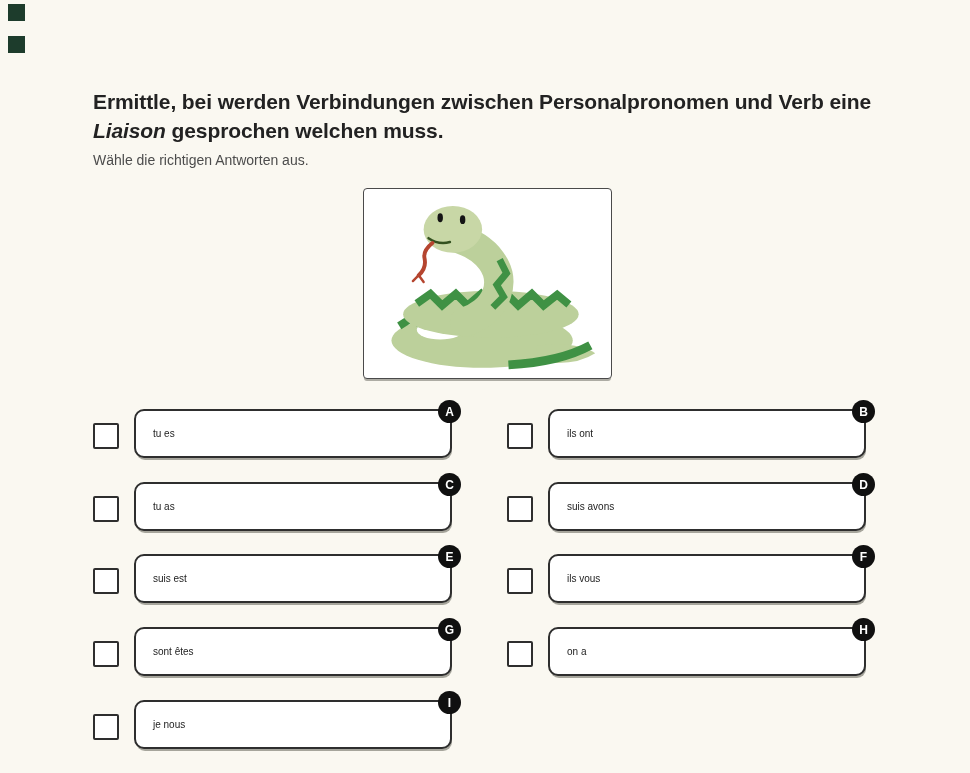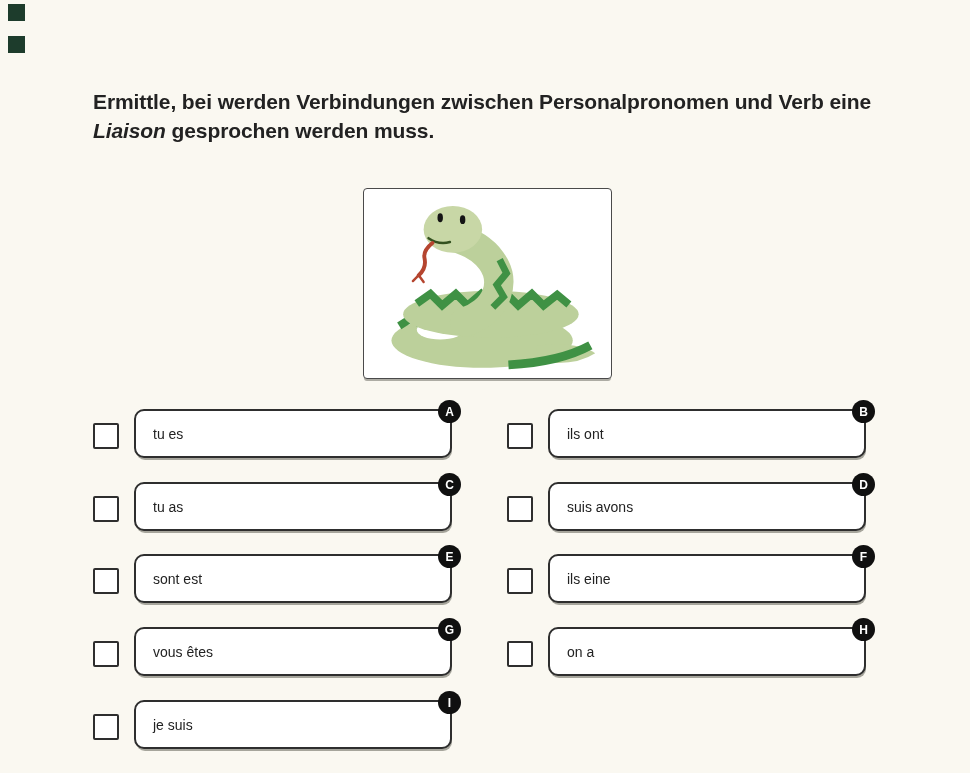--- a/index.html
+++ b/index.html
@@ -34,35 +34,36 @@
   .sk-mouth{stroke:#33511f;fill:none;stroke-linecap:round;}
   .sk-tongue{stroke:var(--snake-tongue);fill:none;stroke-linecap:round;}
 
   .option{position:absolute;display:flex;align-items:flex-start;}
   .option .checkbox{width:26px;height:26px;box-sizing:border-box;background:#ffffff;
     border:2px solid var(--box-border);border-radius:2px;margin-top:14px;cursor:pointer;}
   .option .answer-box{position:relative;margin-left:15px;width:318px;height:49px;box-sizing:border-box;
     background:#ffffff;border:2px solid var(--box-border);border-radius:10px;
     box-shadow:1px 3px 0 -1px rgba(110,110,100,.6);
     display:flex;align-items:center;padding-left:17px;cursor:pointer;}
-  .option .answer-label{font-size:14px;color:var(--text);}
+  .option .answer-label{font-size:10px;color:var(--text);}
   .option .badge{position:absolute;top:-11px;right:-11px;width:23px;height:23px;border-radius:50%;
     background:var(--badge-bg);color:var(--badge-text);font-size:12px;font-weight:700;
     display:flex;align-items:center;justify-content:center;line-height:1;}
 </style>
 </head>
 <body>
 
 <div class="stage">
 
   <div class="corner-square sq1"></div>
   <div class="corner-square sq2"></div>
 
-  <div class="question-title"><span>Ermittle, bei werden Verbindungen zwischen Personalpronomen und Verb eine </span><em>Liaison</em><span> gesprochen werden muss.</span></div>
+  <div class="question-title"><span>Ermittle, bei werden Verbindungen zwischen Personalpronomen und Verb eine </span><em>Liaison</em><span> gesprochen welchen muss.</span></div>
 
+  <div class="question-subtitle">Wähle die richtigen Antworten aus.</div>
 
   <div class="image-card">
     <svg width="234" height="180" viewBox="0 0 240 184">
 
       <ellipse class="sk-body" cx="115" cy="151" rx="93" ry="28"></ellipse>
       <path class="sk-body" d="M172 156 Q215 152 231 164 Q211 177 178 173 Q168 164 172 156 Z"></path>
 
       <path class="sk-zig" stroke-width="8" d="M30 136 L44 127 L56 139 L70 127 L82 139 L96 127 L108 139 L122 127 L134 139 L148 127 L160 139 L174 129"></path>
       <path class="sk-zig" stroke-width="9" d="M142 176 Q195 173 226 156"></path>
 
@@ -110,48 +111,48 @@
     <div class="checkbox"></div>
     <div class="answer-box">
       <span class="answer-label">suis avons</span>
       <span class="badge">D</span>
     </div>
   </div>
 
   <div class="option" style="left:93px;top:554px">
     <div class="checkbox"></div>
     <div class="answer-box">
-      <span class="answer-label">sont est</span>
+      <span class="answer-label">suis est</span>
       <span class="badge">E</span>
     </div>
   </div>
   <div class="option" style="left:507px;top:554px">
     <div class="checkbox"></div>
     <div class="answer-box">
-      <span class="answer-label">ils eine</span>
+      <span class="answer-label">ils vous</span>
       <span class="badge">F</span>
     </div>
   </div>
 
   <div class="option" style="left:93px;top:627px">
     <div class="checkbox"></div>
     <div class="answer-box">
-      <span class="answer-label">vous êtes</span>
+      <span class="answer-label">sont êtes</span>
       <span class="badge">G</span>
     </div>
   </div>
   <div class="option" style="left:507px;top:627px">
     <div class="checkbox"></div>
     <div class="answer-box">
       <span class="answer-label">on a</span>
       <span class="badge">H</span>
     </div>
   </div>
 
   <div class="option" style="left:93px;top:700px">
     <div class="checkbox"></div>
     <div class="answer-box">
-      <span class="answer-label">je suis</span>
+      <span class="answer-label">je nous</span>
       <span class="badge">I</span>
     </div>
   </div>
 
 </div>
 
 </body></html>

